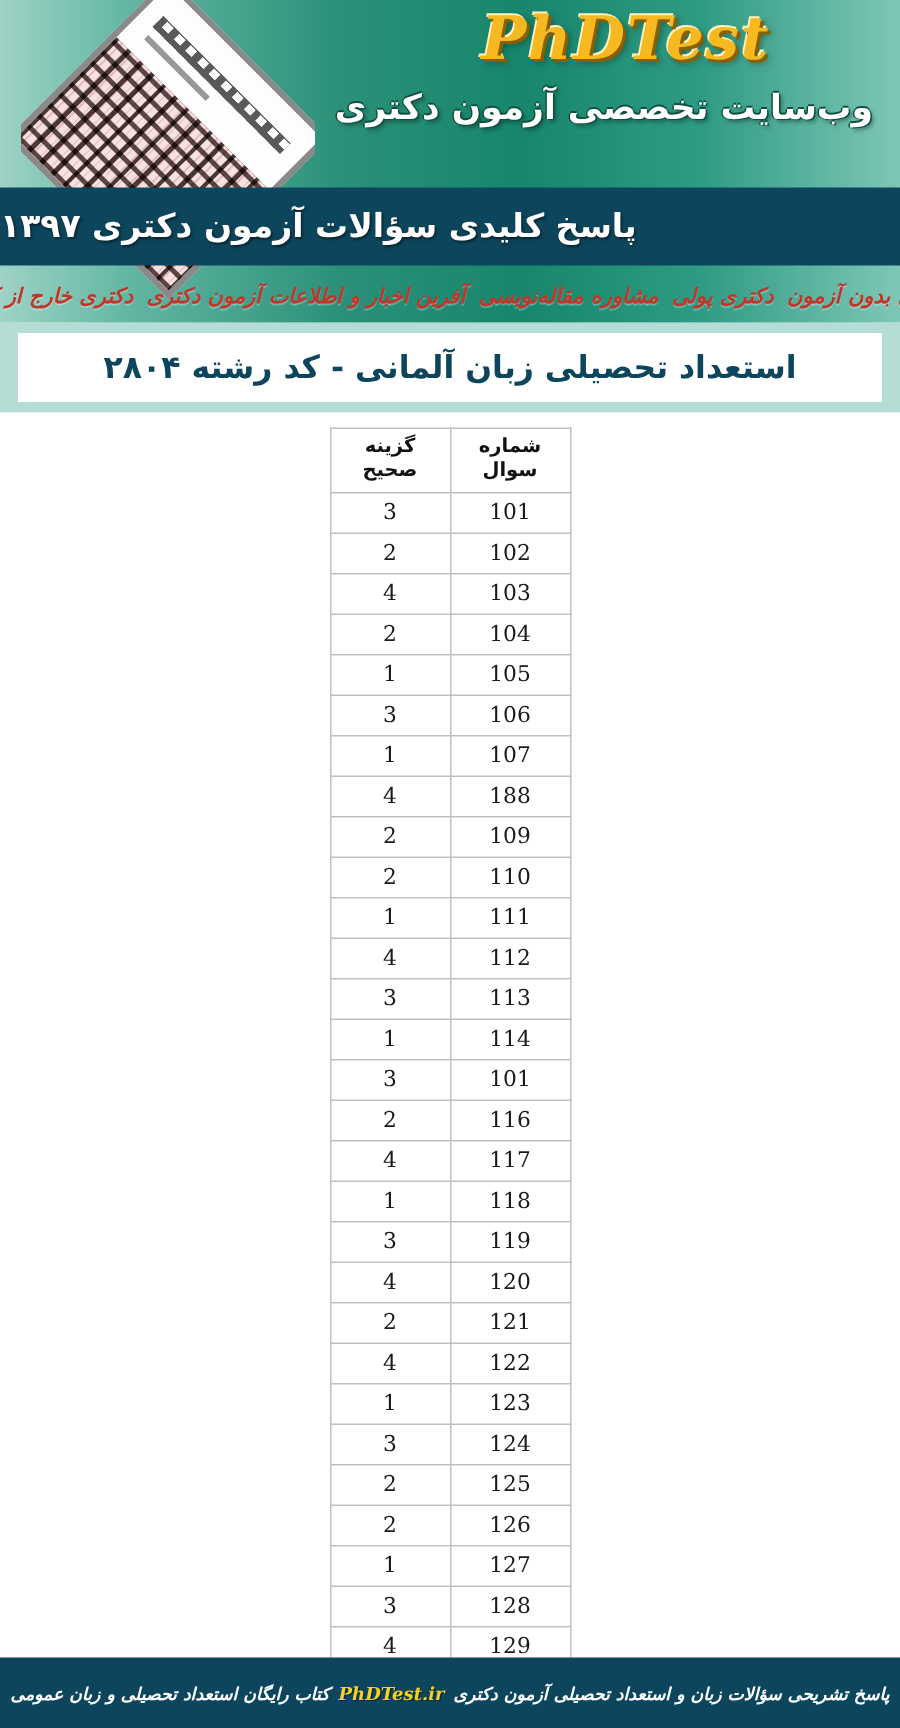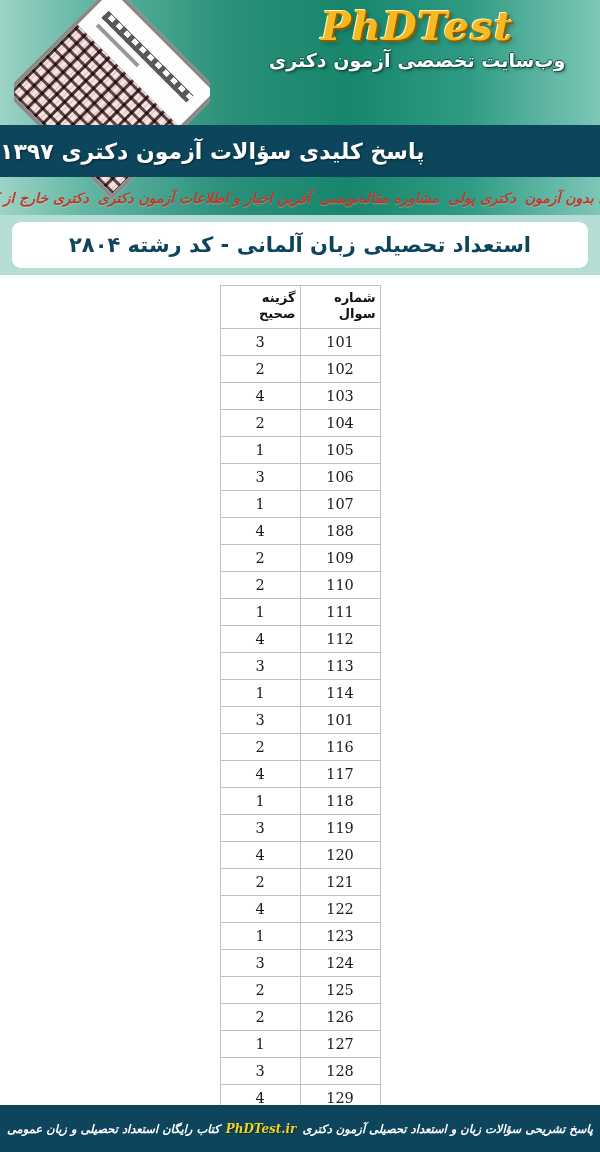--- a/index.html
+++ b/index.html
@@ -99,22 +99,22 @@
     color: #f6b922;
     letter-spacing: 1px;
     text-shadow:
       2px 2px 0 #8a5f00,
       -1px -1px 0 #fff3c4,
       3px 3px 5px rgba(0,0,0,.35);
     direction: ltr;
     white-space: nowrap;
   }
   .brand-sub {
-    margin-top: 2px;
-    font-size: 19px;
+    margin-top: 12px;
+    font-size: 23px;
     font-weight: bold;
     color: #ffffff;
     text-shadow: 1px 1px 0 #0d4f40, -1px 0 0 #0d4f40, 0 -1px 0 #0d4f40, 2px 2px 3px rgba(0,0,0,.35);
     white-space: nowrap;
   }
 
   
   .banner {
     position: absolute;
     left: 0;
@@ -171,21 +171,20 @@
     justify-content: center;
     box-sizing: border-box;
   }
   .title-box {
     width: 576px;
     height: 46px;
     background: #ffffff;
     display: flex;
     align-items: center;
     justify-content: center;
-    border-radius: 9px;
   }
   .title-text {
     font-size: 21px;
     font-weight: bold;
     color: #0d465c;
     white-space: nowrap;
   }
 
   
   .content {
@@ -208,21 +207,20 @@
     font-size: 14px;
     color: #1a1a1a;
     background: #ffffff;
   }
   table.answers th {
     padding: 4px 4px 5px;
     font-weight: bold;
     font-size: 13px;
     line-height: 1.25;
     color: #111;
-    text-align: right;
   }
   table.answers td {
     height: 24px;
     font-family: "DejaVu Serif", "Liberation Serif", serif;
     font-size: 14.5px;
   }
   table.answers col.c-num { width: 80px; }
   table.answers col.c-ans { width: 80px; }
 
   

